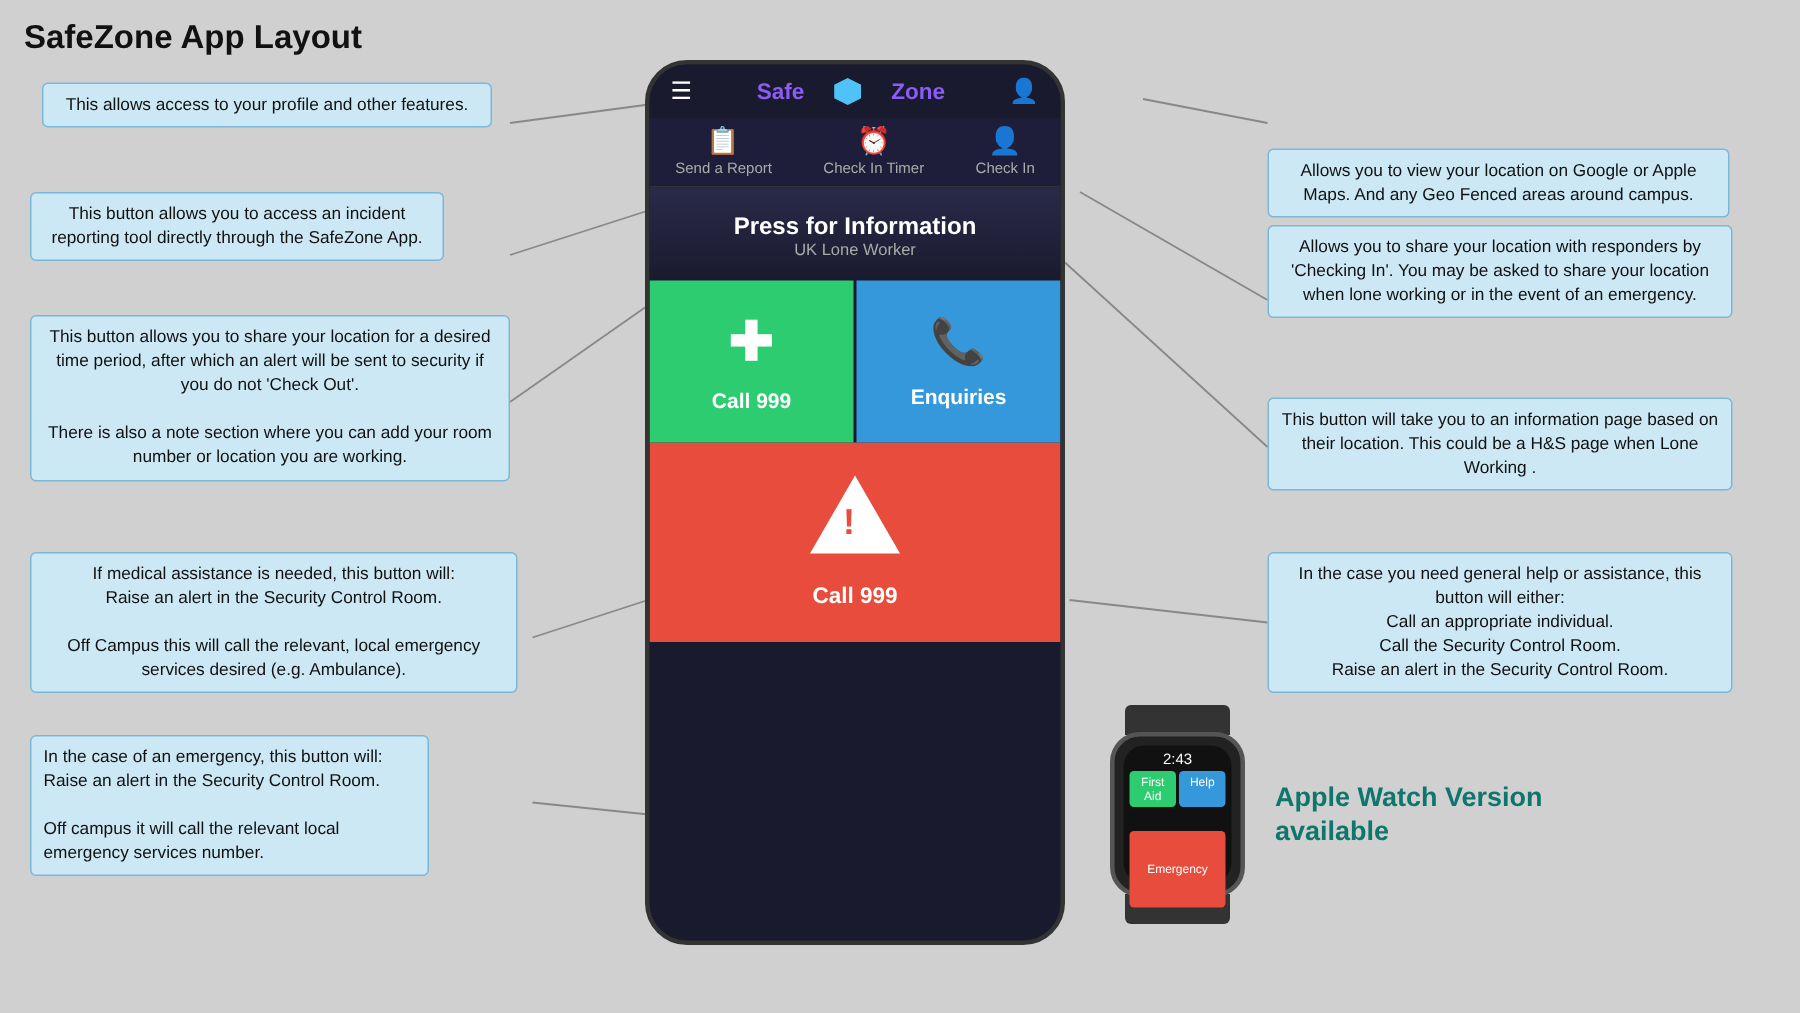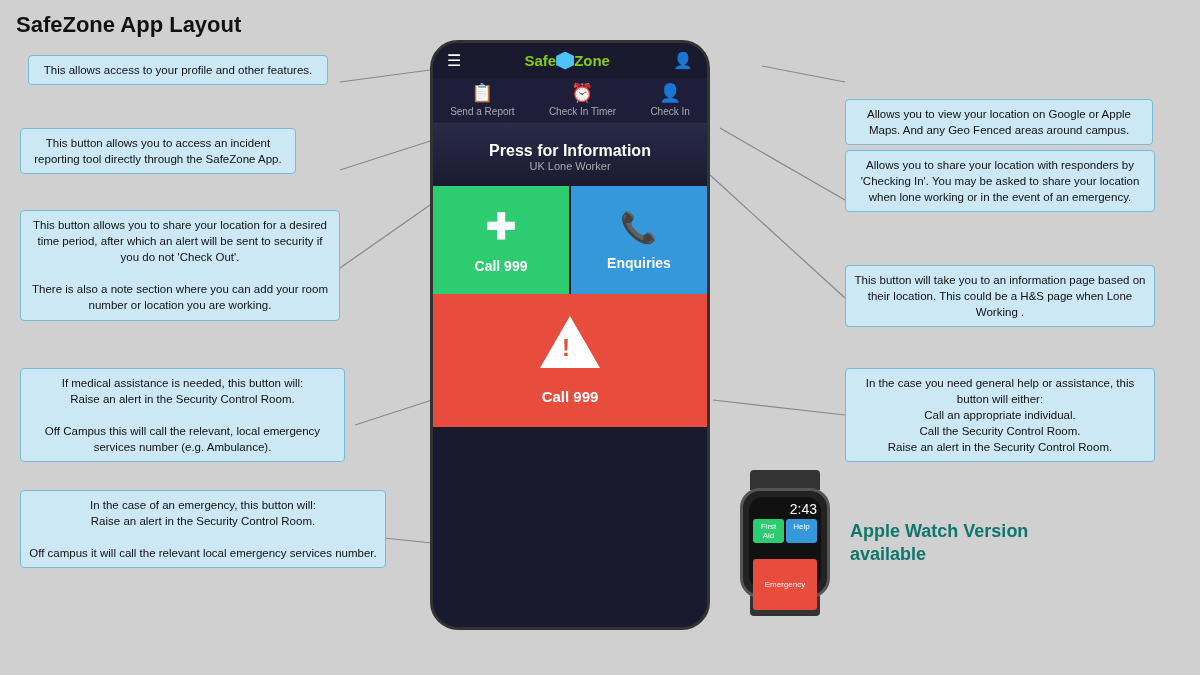--- a/index.html
+++ b/index.html
@@ -52,24 +52,24 @@
       display: flex;
       align-items: center;
       justify-content: space-between;
       padding: 8px 14px;
       color: white;
     }
 
     .phone-header-center {
       display: flex;
       align-items: center;
-      gap: 0;
+      gap: 20px;
       font-size: 15px;
       font-weight: bold;
-      color: #84cc16;
+      color: #8b5cf6;
     }
 
     .safezone-logo-shield {
       display: inline-block;
       width: 18px;
       height: 18px;
       background: #4fc3f7;
       clip-path: polygon(50% 0%, 100% 25%, 100% 75%, 50% 100%, 0% 75%, 0% 25%);
     }
 
@@ -234,22 +234,22 @@
 
     .watch-screen {
       background: #111;
       border-radius: 14px;
       padding: 4px;
       height: 100%;
     }
 
     .watch-time {
       color: white;
-      font-size: 14px;
-      text-align: right;
+      font-size: 10px;
+      text-align: center;
       padding-bottom: 2px;
     }
 
     .watch-buttons {
       display: grid;
       grid-template-columns: 1fr 1fr;
       gap: 2px;
       margin-bottom: 16px;
     }
 
@@ -332,24 +332,24 @@
 <div class="annotation-box" style="left:20px; top:210px; width:320px; text-align:center;">
   <span style="white-space: pre-line;">This button allows you to share your location for a desired time period, after which an alert will be sent to security if you do not 'Check Out'.
 
 There is also a note section where you can add your room number or location you are working.</span>
 </div>
 
 <div class="annotation-box" style="left:20px; top:368px; width:325px; text-align:center;">
   <span style="white-space: pre-line;">If medical assistance is needed, this button will:
 Raise an alert in the Security Control Room.
 
-Off Campus this will call the relevant, local emergency services number (e.g. Ambulance).</span>
-</div>
-
-<div class="annotation-box" style="left:20px; top:490px; width:366px; text-align:center;">
+Off Campus this will call the relevant, local emergency services desired (e.g. Ambulance).</span>
+</div>
+
+<div class="annotation-box" style="left:20px; top:490px; width:266px; text-align:left;">
   <span style="white-space: pre-line;">In the case of an emergency, this button will:
 Raise an alert in the Security Control Room.
 
 Off campus it will call the relevant local emergency services number.</span>
 </div>
 
 <div class="annotation-box" style="left:845px; top:55px; width:308px;margin-top:44px;">Allows you to view your location on Google or Apple Maps. And any Geo Fenced areas around campus.</div>
 
 <div class="annotation-box" style="left:845px; top:150px; width:310px; text-align:center;">Allows you to share your location with responders by 'Checking In'. You may be asked to share your location when lone working or in the event of an emergency.</div>
 

